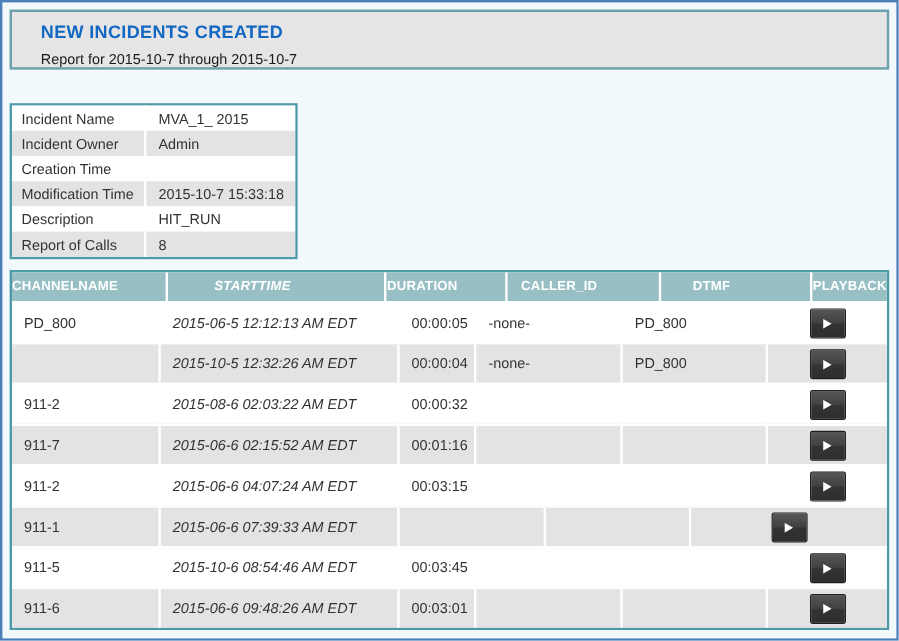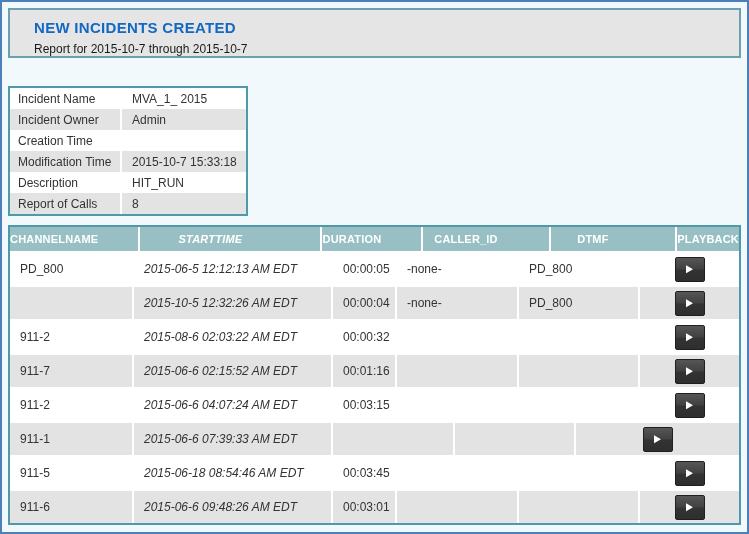--- a/index.html
+++ b/index.html
@@ -234,21 +234,21 @@
           <div class="td col-dtmf"></div>
           <div class="td col-playback">
             <div class="play-button">
               <span class="play-glyph">▶</span>
             </div>
           </div>
         </div>
 
         <div class="tr">
           <div class="td col-channel">911-5</div>
-          <div class="td col-start">2015-06-18 08:54:46 AM EDT</div>
+          <div class="td col-start">2015-10-6 08:54:46 AM EDT</div>
           <div class="td col-duration">00:03:45</div>
           <div class="td col-caller"></div>
           <div class="td col-dtmf"></div>
           <div class="td col-playback">
             <div class="play-button">
               <span class="play-glyph">▶</span>
             </div>
           </div>
         </div>
 

